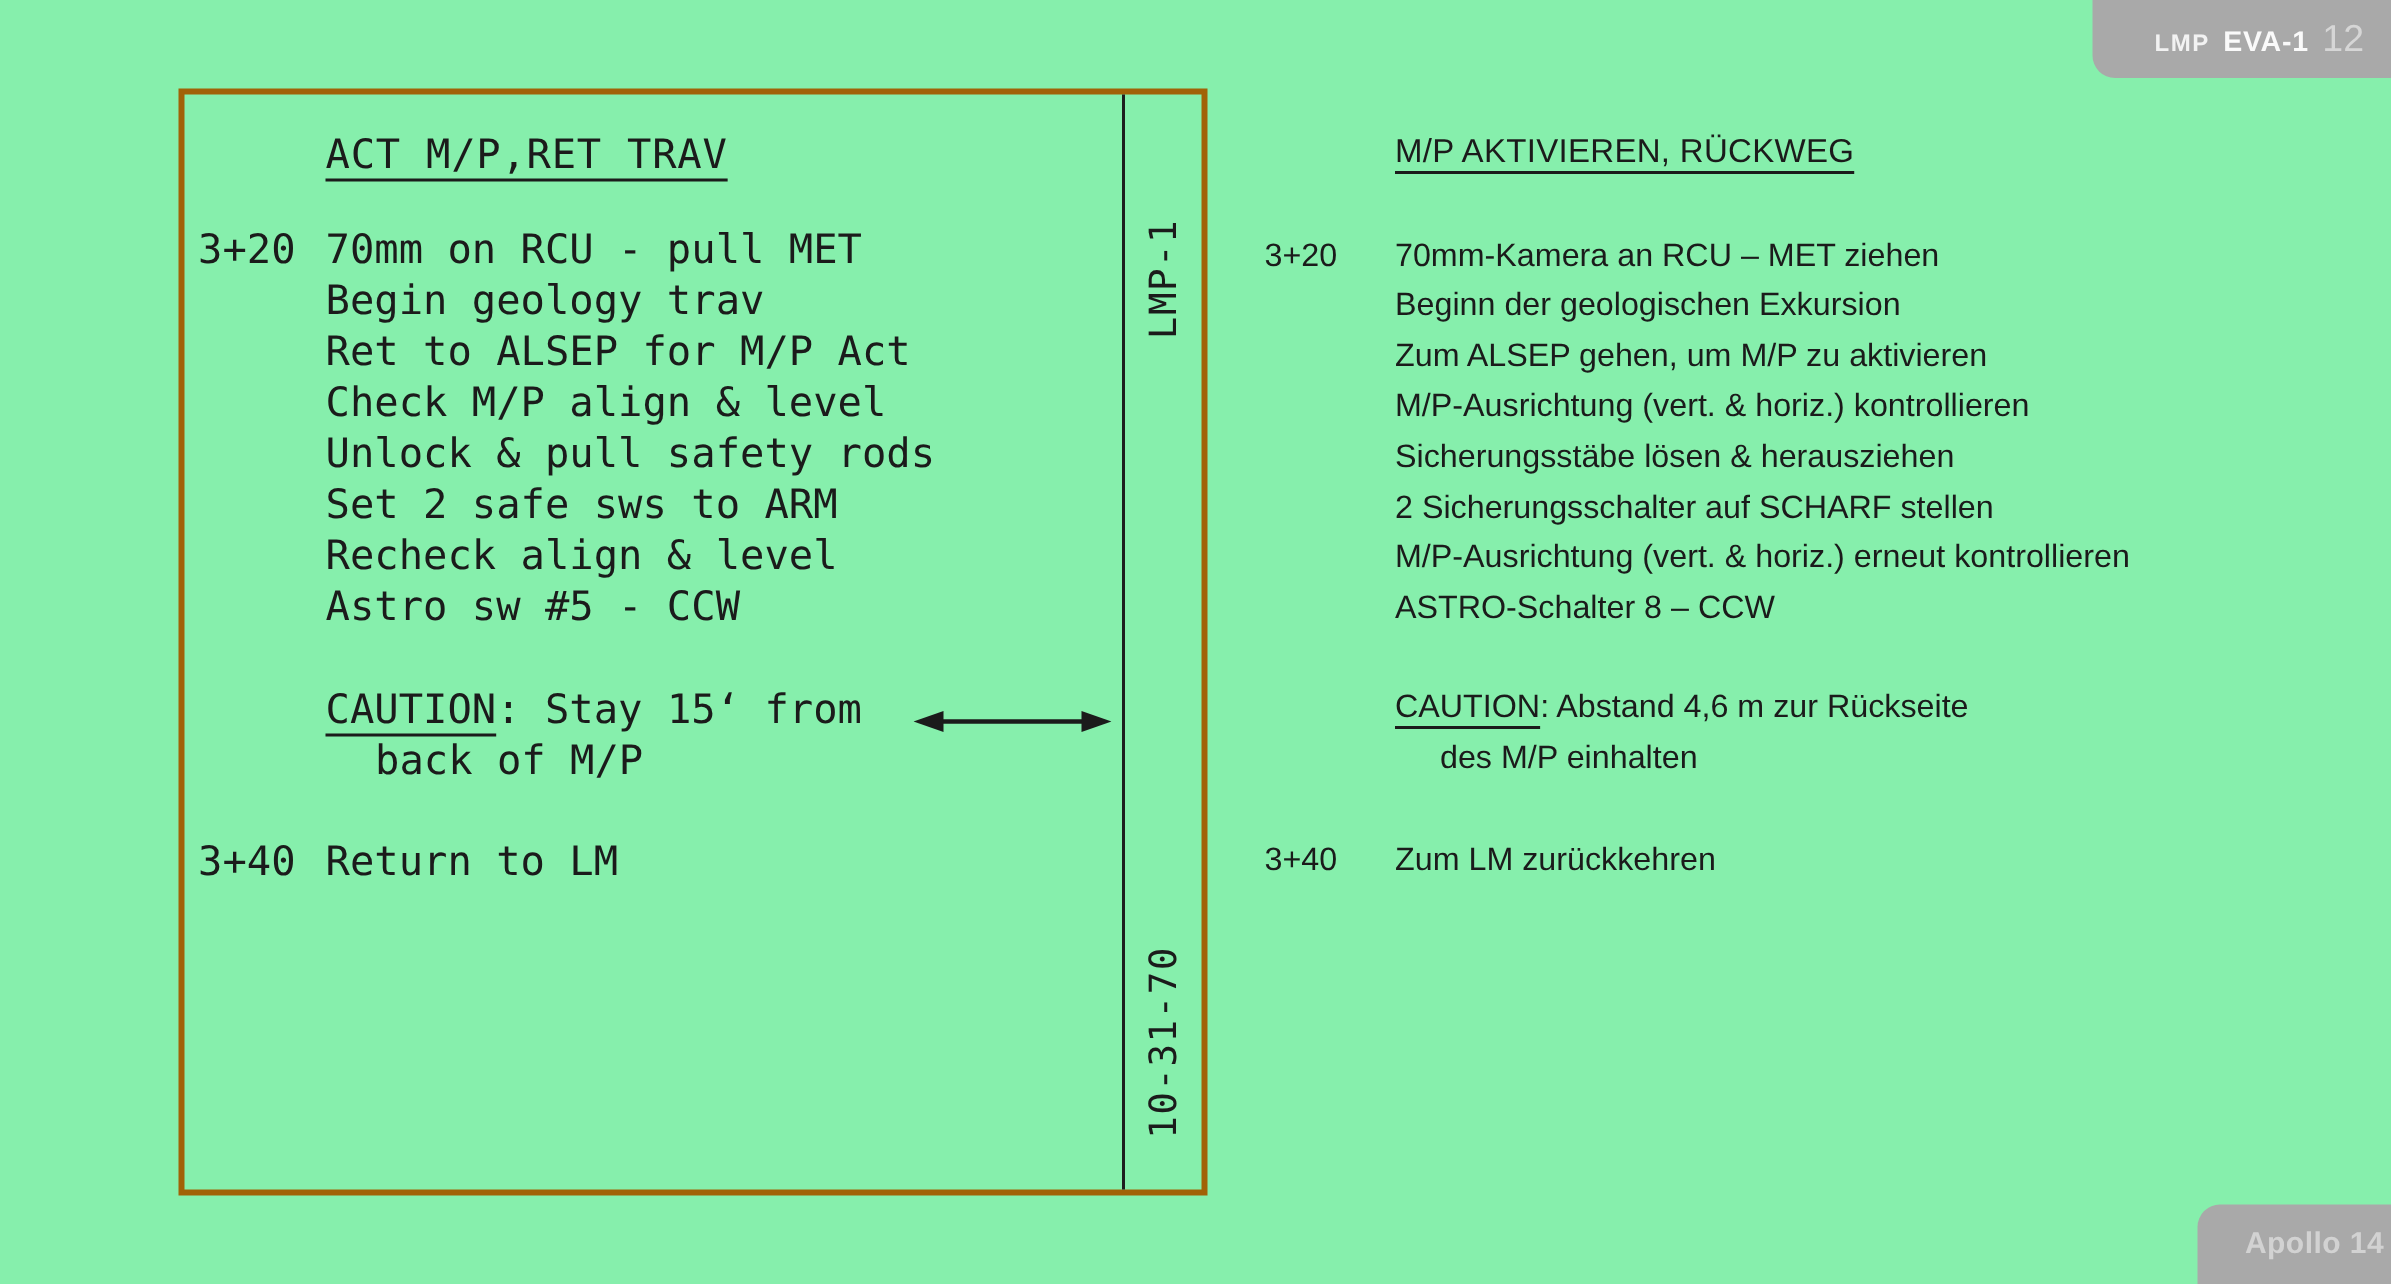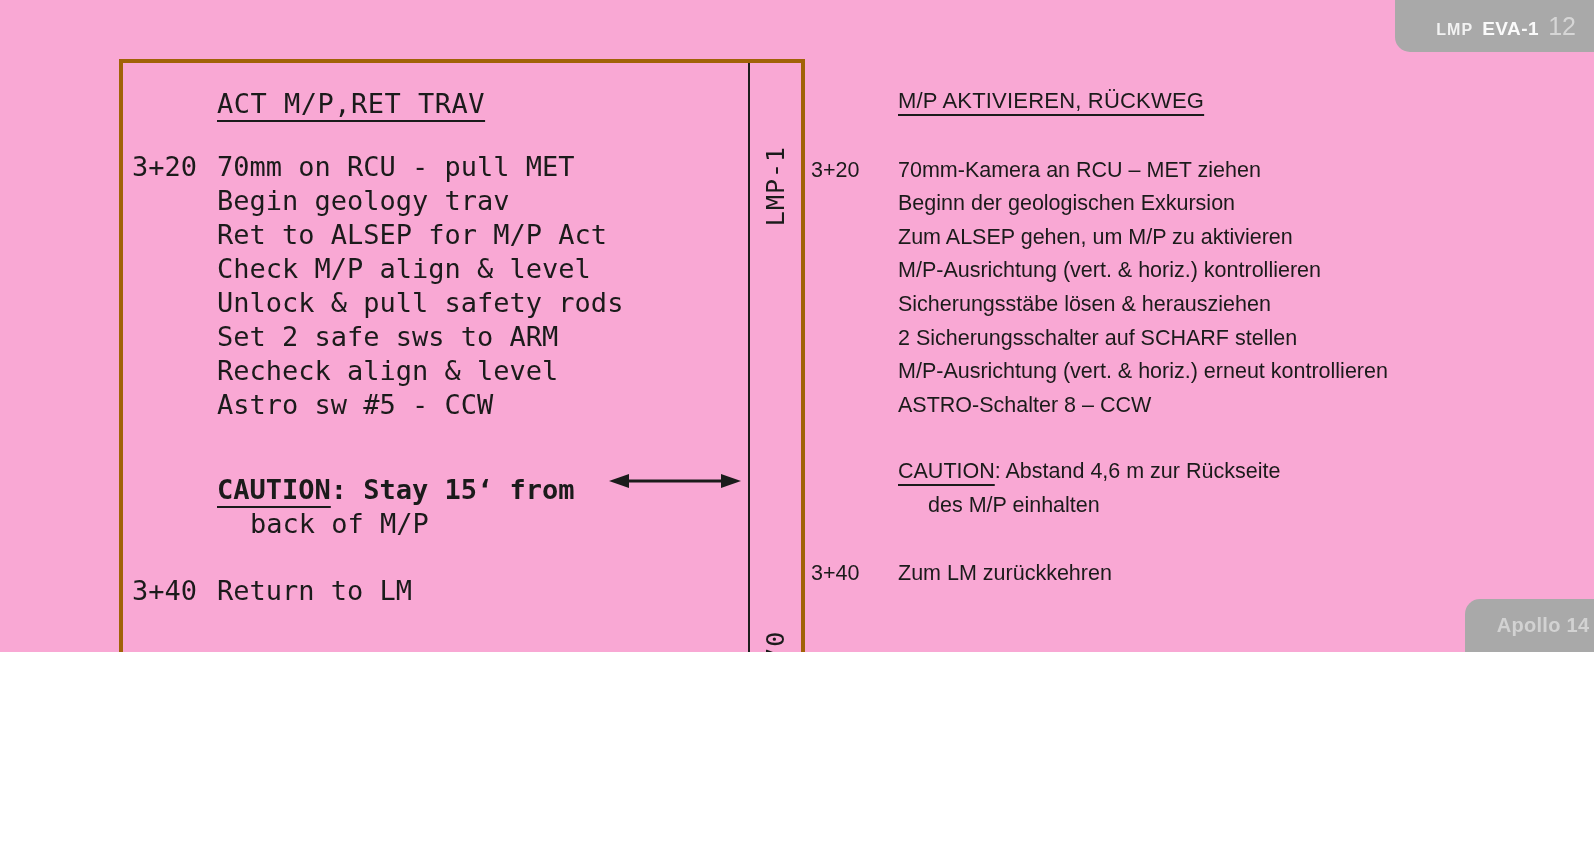--- a/index.html
+++ b/index.html
@@ -1,19 +1,19 @@
 <!DOCTYPE html>
 <html><head>
 <meta charset="utf-8">
 <style>
   * { margin:0; padding:0; box-sizing:border-box; }
   html,body { background:#ffffff; }
   .page {
-    position:relative; width:1594px; height:652px;
-    background:#f9a8d4; overflow:hidden;
+    position:relative; width:1594px; height:856px;
+    background:#86efac; overflow:hidden;
     color:#1b1b1b;
     font-family:"Liberation Sans", sans-serif;
   }
 
   
   .badge { position:absolute; background:#a9a9a9; display:flex; align-items:center; }
   .header-badge {
     top:0; right:0; width:199px; height:52px;
     border-bottom-left-radius:15px;
     justify-content:flex-end; padding-right:18px;
@@ -46,21 +46,21 @@
     margin-left:85px;
     text-decoration:underline;
     text-decoration-thickness:2px;
     text-underline-offset:7px;
     letter-spacing:0.5px;
     white-space:nowrap;
   }
   .cl-rows { margin-top:29px; }
   .cl-row { display:flex; white-space:pre; }
   .cl-time { width:85px; flex:0 0 85px; }
-  .cl-caution-row { margin-top:51px;font-weight:bold; }
+  .cl-caution-row { margin-top:35px; }
   .cl-underline {
     text-decoration:underline;
     text-decoration-thickness:2px;
     text-underline-offset:7px;
   }
   .cl-caution-cont .cl-text { padding-left:33px; }
   .cl-return-row { margin-top:33px; }
 
   .cl-arrow {
     position:absolute; left:486px; top:407px; width:132px; height:22px;
@@ -75,21 +75,21 @@
     position:absolute; left:50%;
     transform:translate(-50%,-50%) rotate(-90deg);
     white-space:nowrap;
     font-size:25px; letter-spacing:1px;
   }
   .vert-top { top:123px; }
   .vert-bottom { top:632px; }
 
   
   .translation {
-    position:absolute; left:811px; top:84px; width:720px;
+    position:absolute; left:843px; top:84px; width:720px;
     font-size:21.5px; line-height:33.6px;
   }
   .tr-title {
     margin-left:87px;
     font-size:22px;
     letter-spacing:0.2px;
     text-decoration:underline;
     text-decoration-thickness:1.5px;
     text-underline-offset:6px;
     white-space:nowrap;

